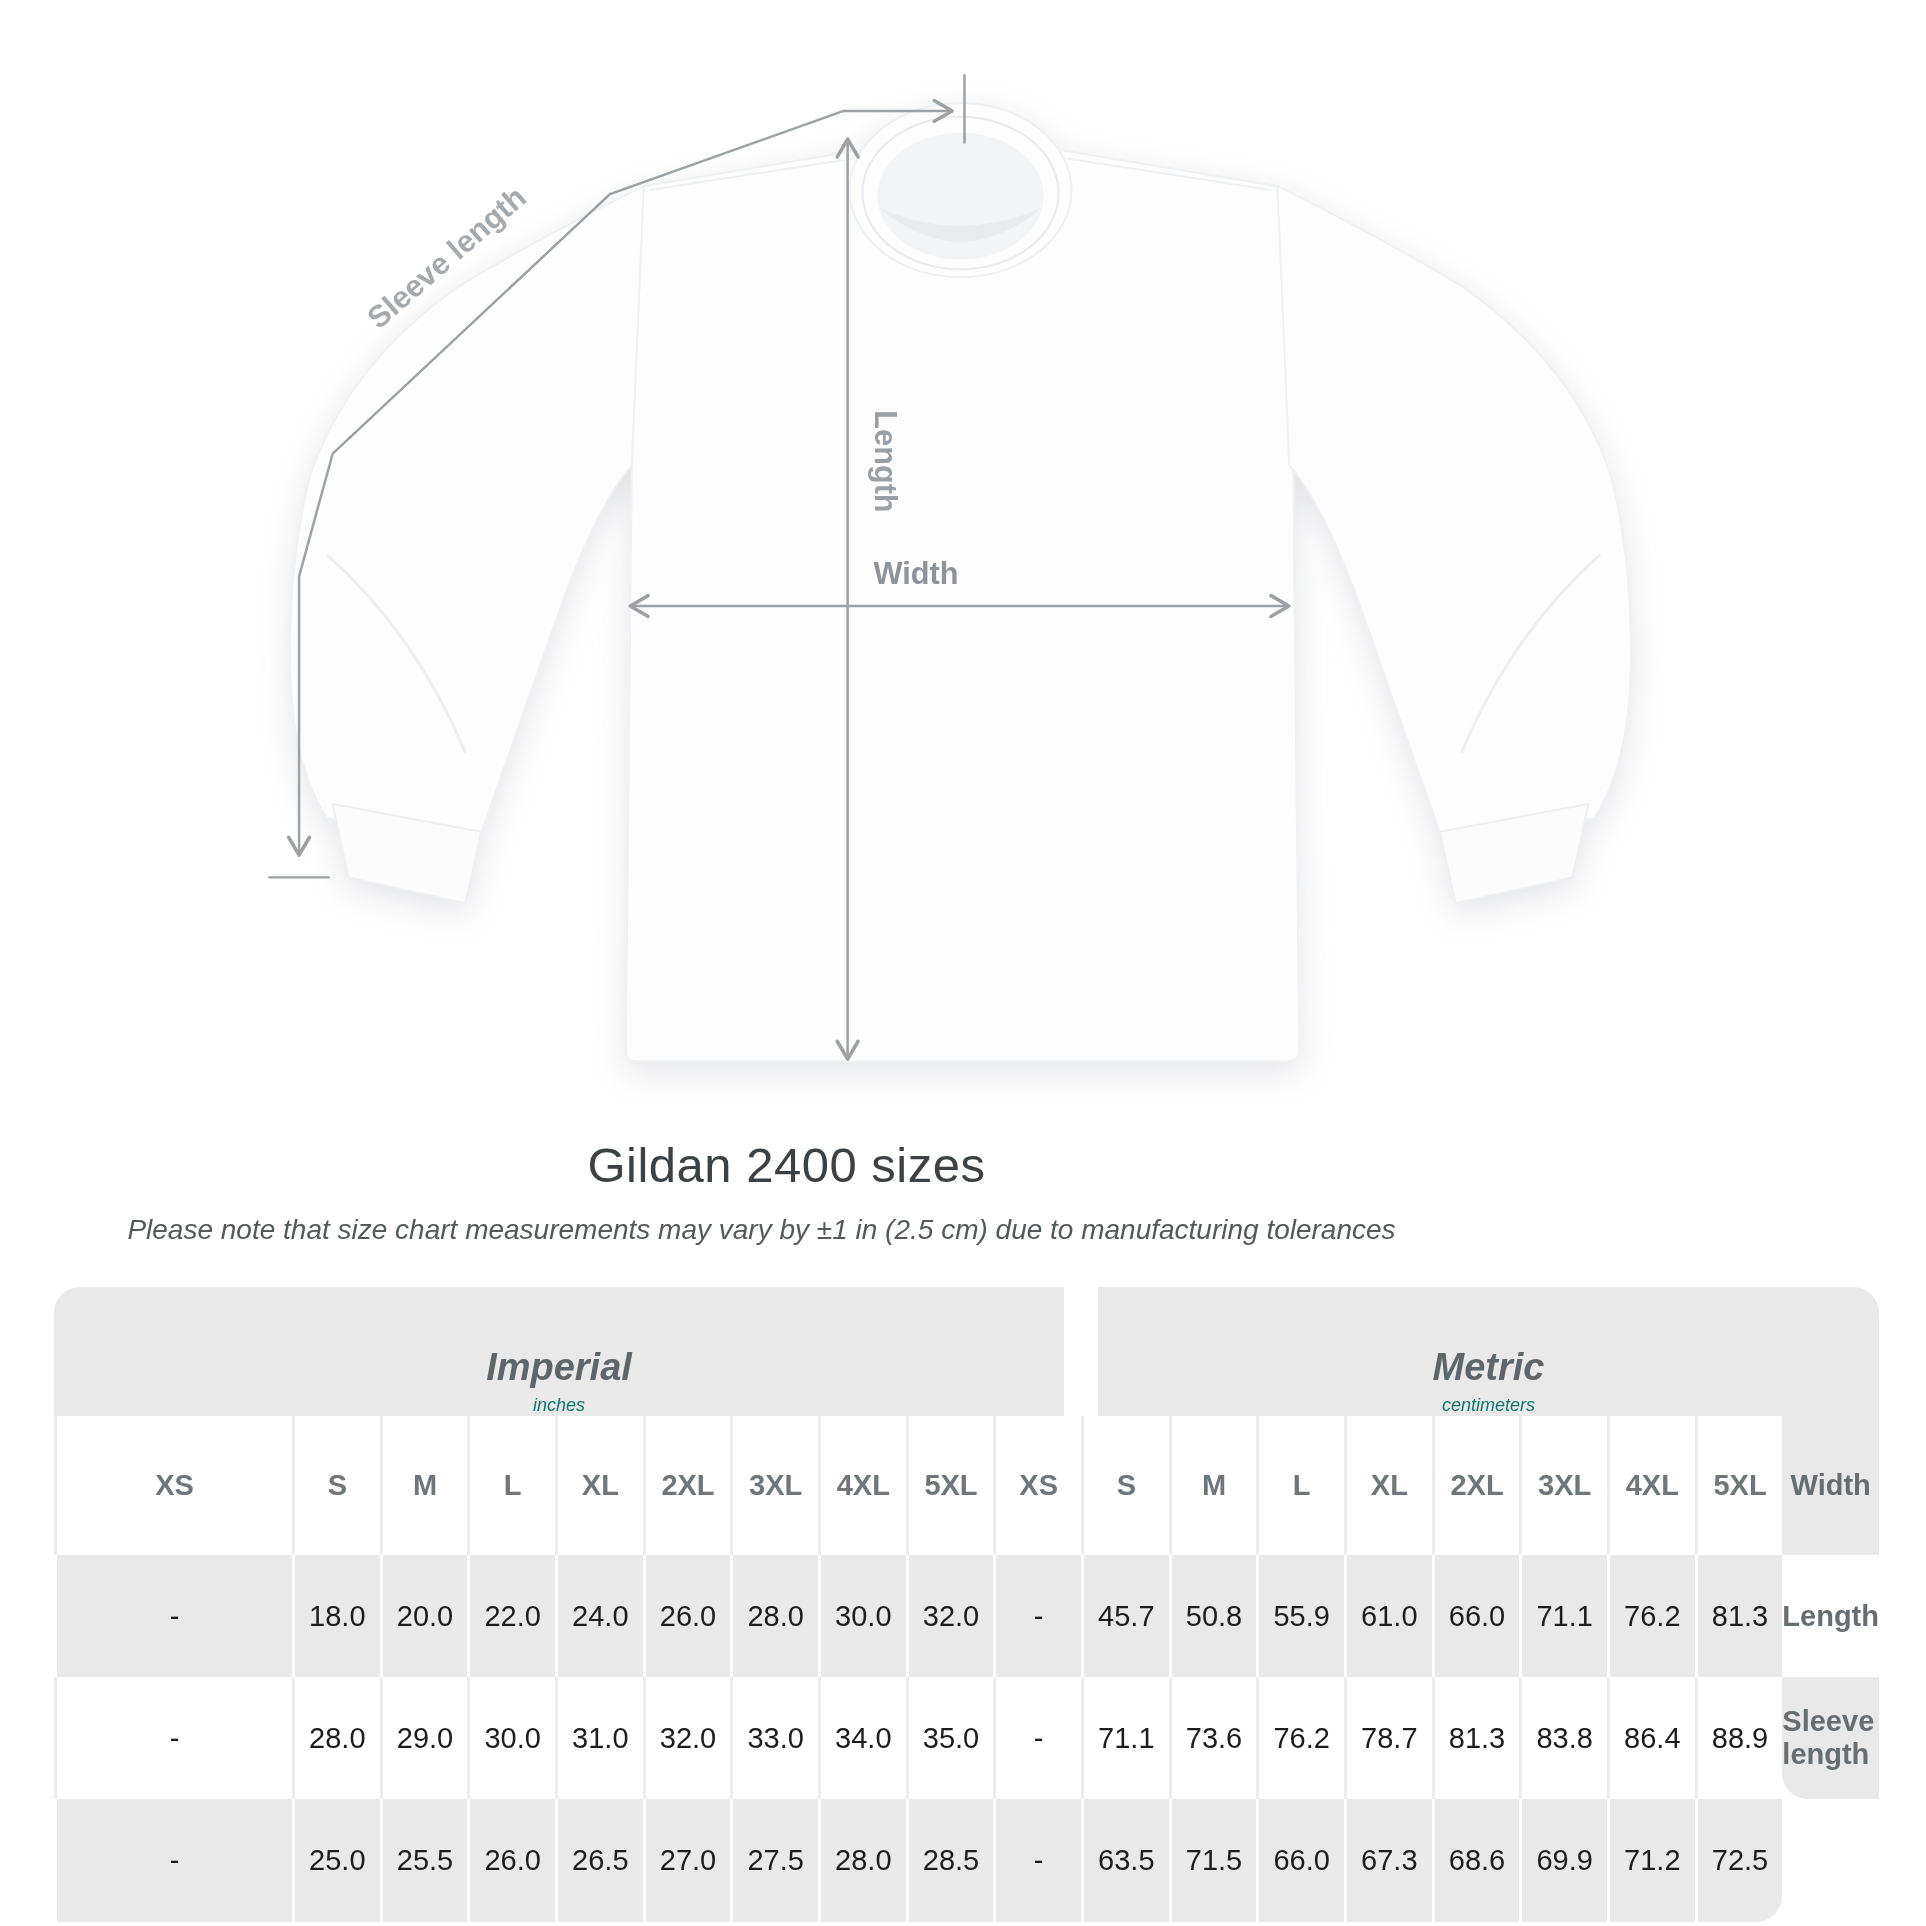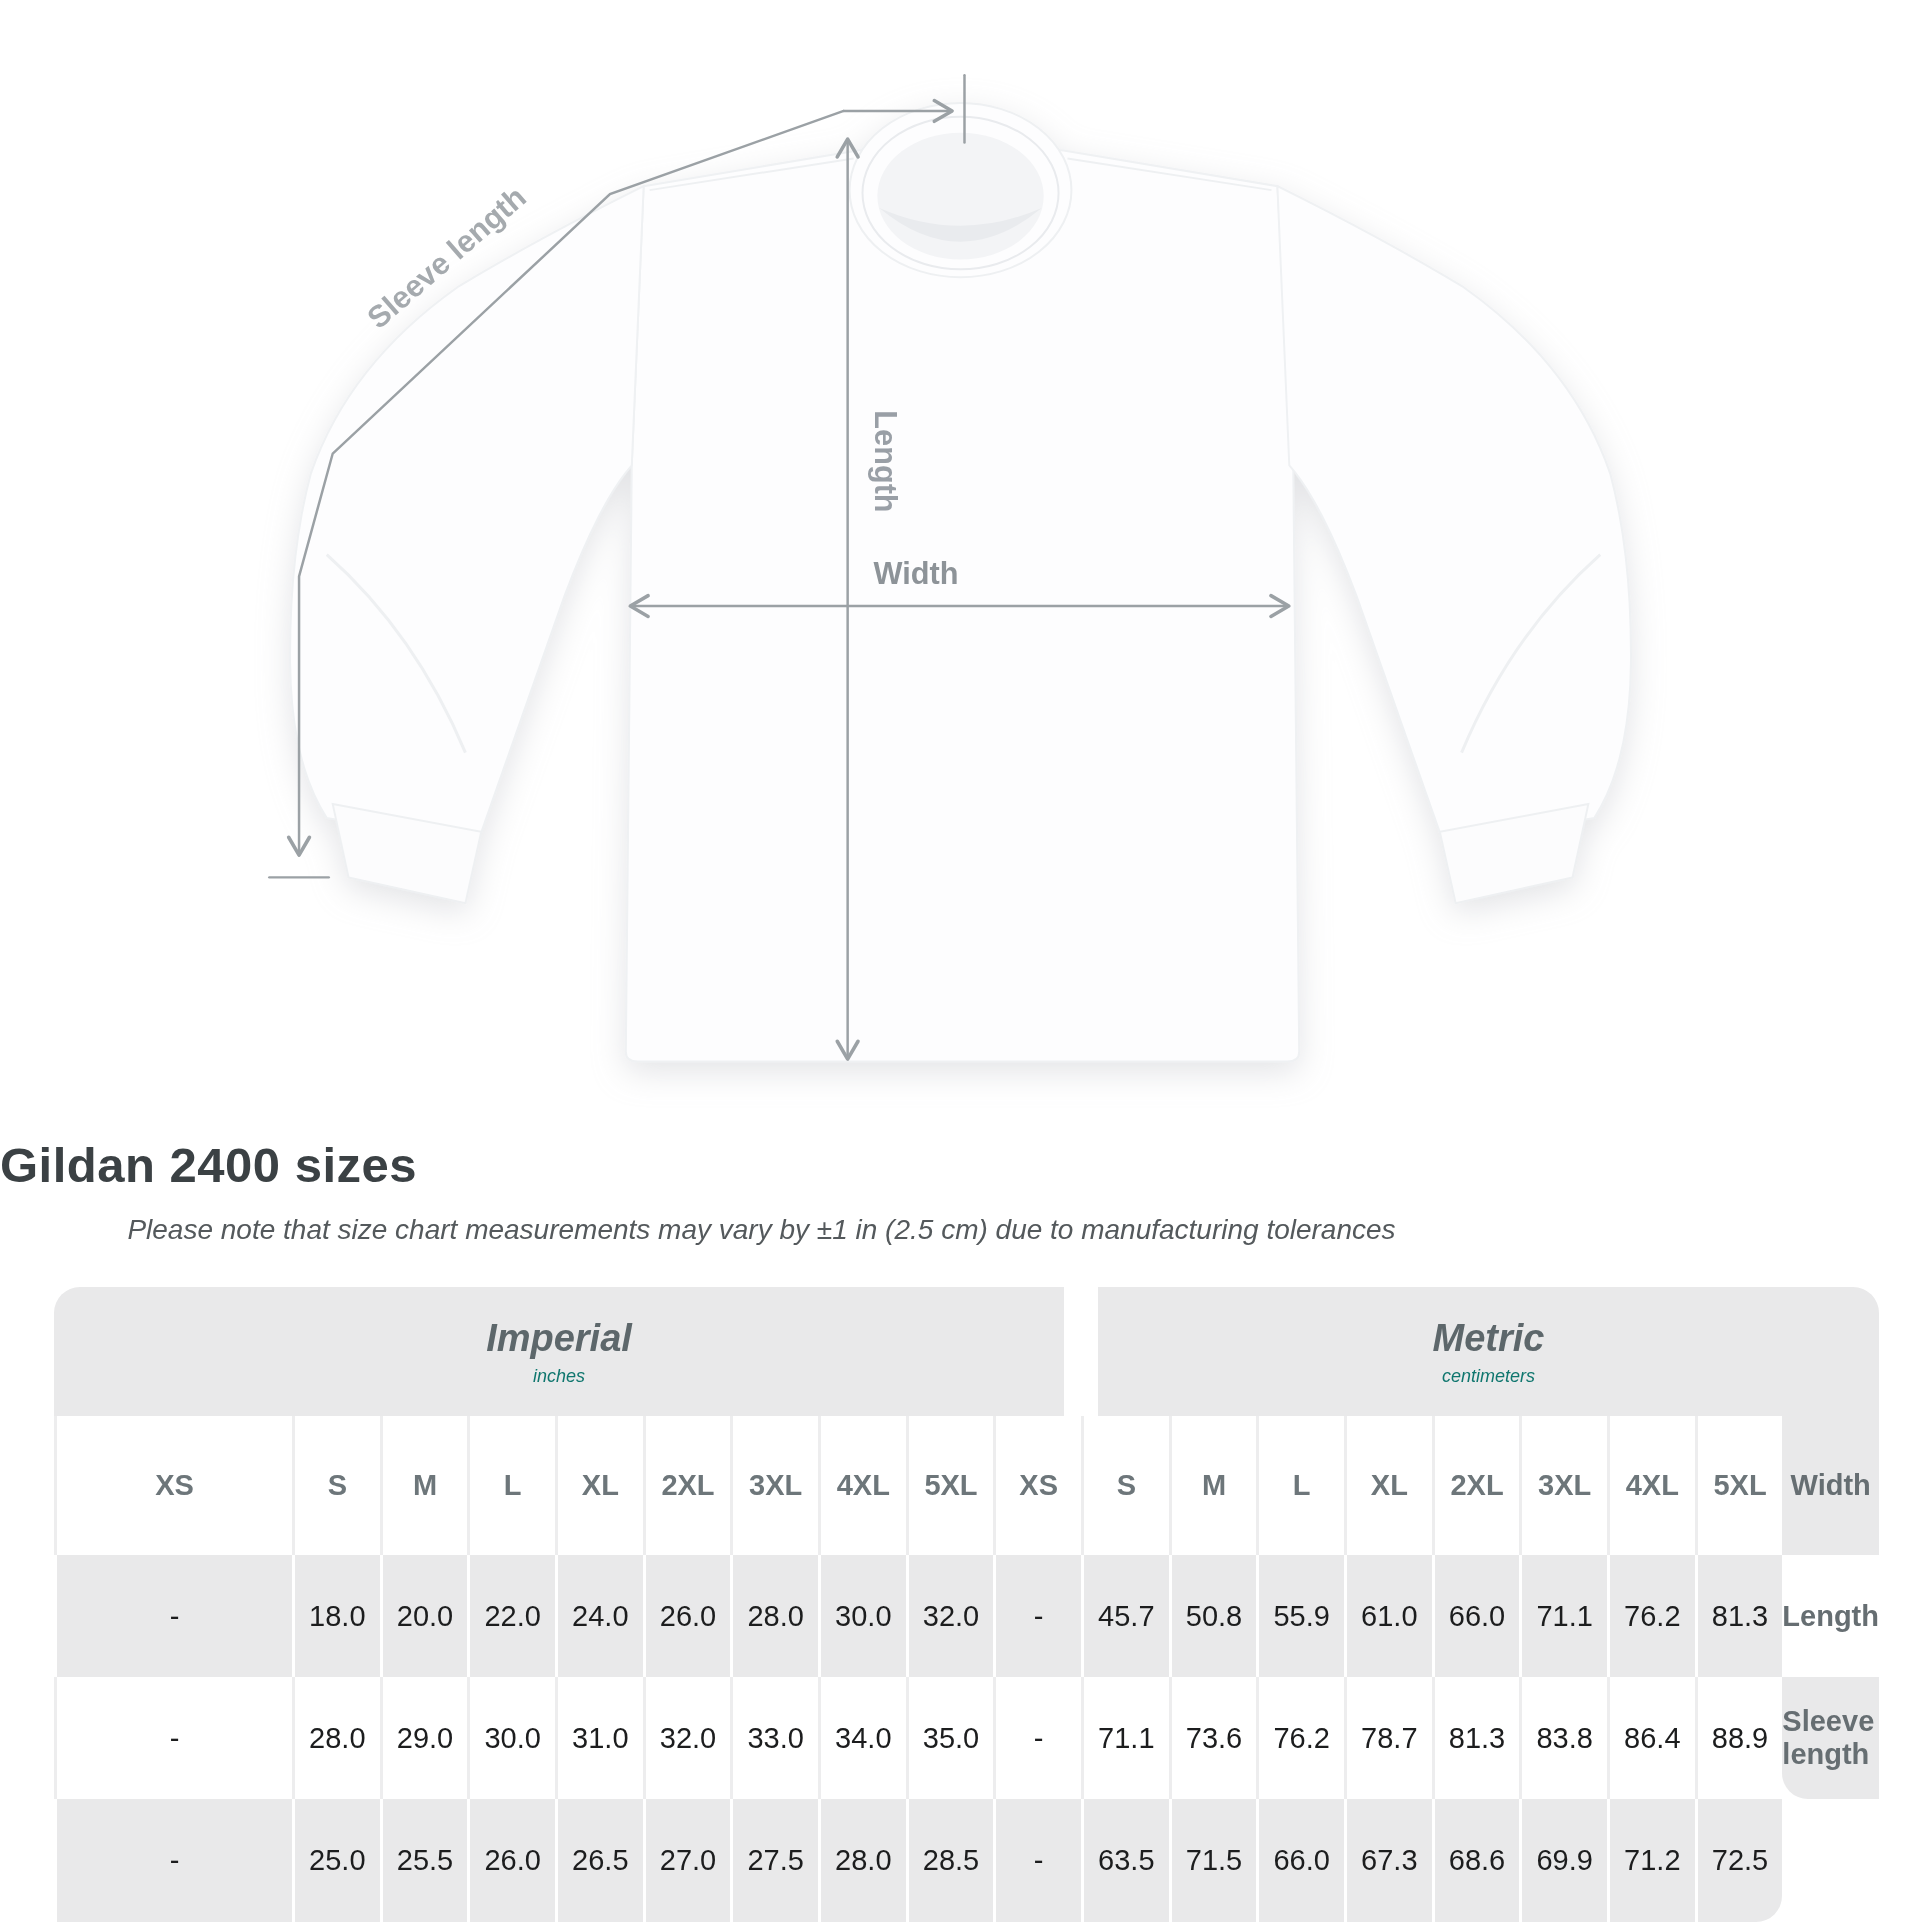--- a/index.html
+++ b/index.html
@@ -5,31 +5,31 @@
   html,body{margin:0;padding:0;background:#ffffff;}
   body{width:1927px;height:1927px;position:relative;overflow:hidden;
        font-family:"Liberation Sans","DejaVu Sans",sans-serif;}
   .page{position:absolute;inset:0;background:#ffffff;}
 
   
   .diagram{position:absolute;top:0;left:0;}
 
   
   .title{position:absolute;top:1137px;left:0;width:1573px;margin:0;
-         text-align:left;font-size:49px;font-weight:bold;color:#3b4144;
+         text-align:center;font-size:49px;font-weight:normal;color:#3b4144;
          letter-spacing:0.5px;}
   .subtitle{position:absolute;top:1214px;left:0;width:1523px;margin:0;
             text-align:center;font-size:28px;font-style:italic;color:#54595c;}
 
   
   .table{position:absolute;top:1287px;left:54px;width:1825px;height:634px;
          display:grid;grid-template-columns:238px repeat(18,1fr);
          grid-template-rows:129px 139px 122px 122px 123px;}
   .unit-cell{background:#e9e9ea;display:flex;flex-direction:column;
-             align-items:center;justify-content:center;gap:6px;}
+             align-items:center;justify-content:flex-end;gap:6px;}
   .unit-imperial{grid-row:1;grid-column:1/11;border-radius:26px 0 0 0;margin-right:17px;}
   .unit-metric{grid-row:1;grid-column:11/20;border-radius:0 26px 0 0;margin-left:17px;}
   .unit-label{font-size:38px;font-weight:bold;font-style:italic;color:#5d676b;}
   .unit-sub{font-size:18px;font-style:italic;color:#0f766e;}
 
   .cell{display:flex;align-items:center;justify-content:center;
         font-size:29px;color:#1c1d1e;box-sizing:border-box;}
   .cell.gray{background:#e9e9ea;}
   .cell.white{background:#ffffff;}
   .cell.sep.gray{border-left:3px solid #ffffff;}

